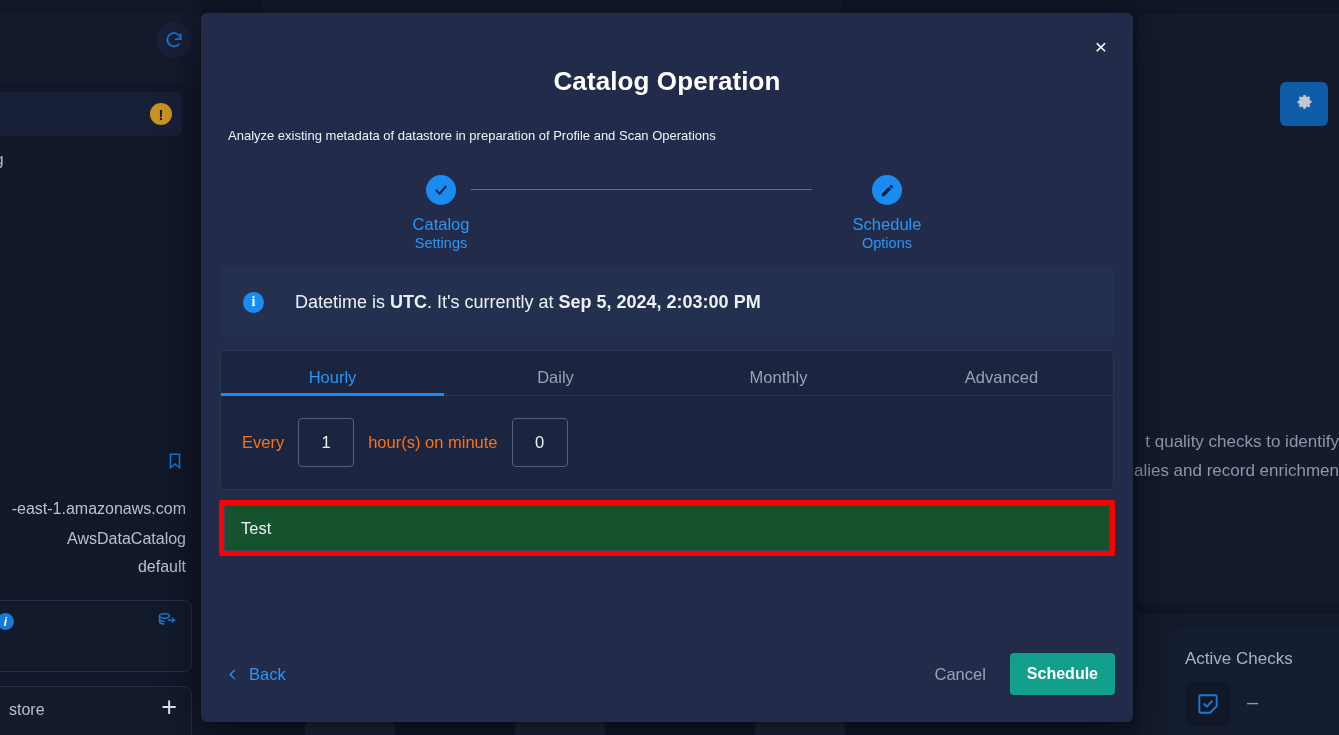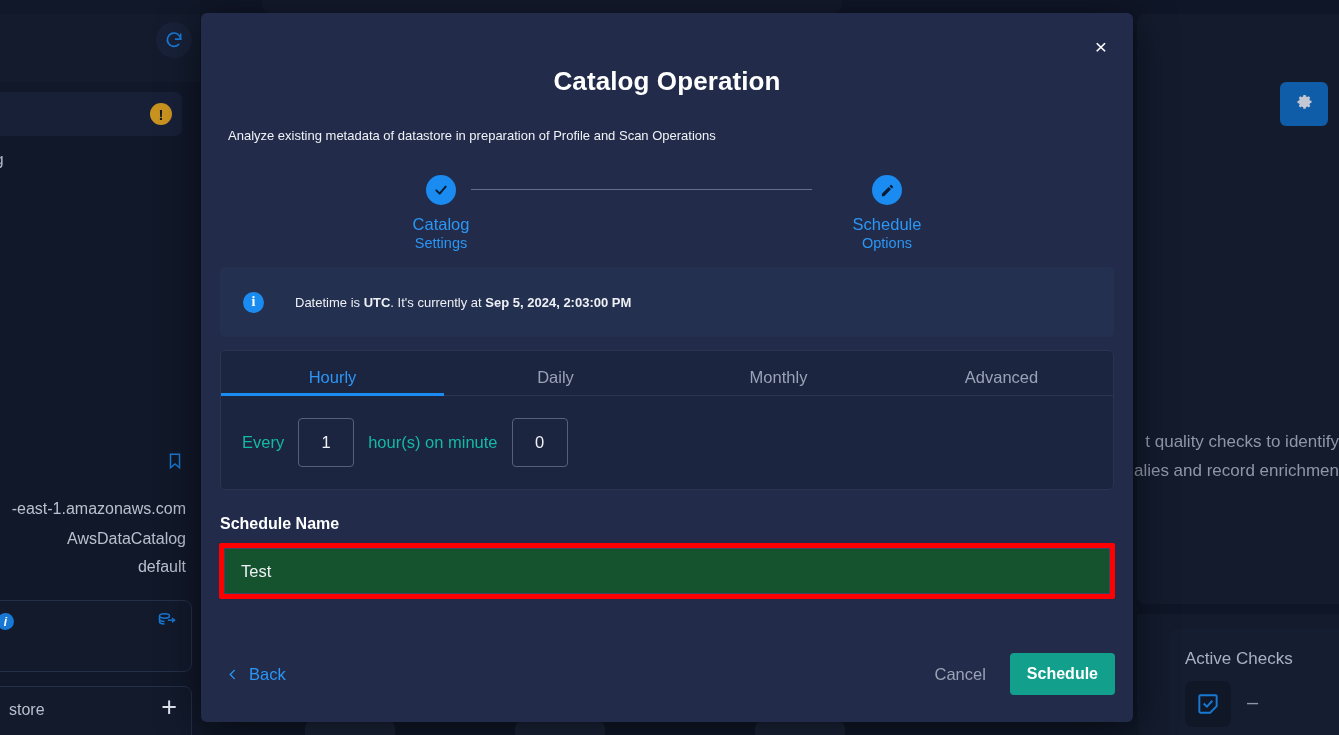--- a/index.html
+++ b/index.html
@@ -369,21 +369,21 @@
     font-size: 14px;
     font-weight: bold;
     display: flex;
     align-items: center;
     justify-content: center;
     flex: 0 0 auto;
     font-family: "Liberation Serif", serif;
   }
   .info-text {
     margin-left: 31px;
-    font-size: 13px;
+    font-size: 18px;
     color: #eef0f6;
   }
   .info-text b { font-weight: bold; }
 
   
   .tab-card {
     margin: 13px 19px 0 19px;
     background: #1c2540;
     border: 1px solid #2b3552;
     border-radius: 5px;
@@ -411,21 +411,21 @@
   .tab-body {
     display: flex;
     align-items: center;
     padding: 22px 0 22px 21px;
     gap: 14px;
     height: 49px;
     box-sizing: content-box;
   }
   .tab-body .lbl {
     font-size: 16.5px;
-    color: #14b8a6;
+    color: #f97316;
   }
   .num-box {
     width: 56px;
     height: 49px;
     border: 1px solid #56607c;
     border-radius: 4px;
     background: transparent;
     color: #eef0f6;
     font-size: 16.5px;
     text-align: center;
@@ -642,21 +642,20 @@
       <div class="tab">Advanced</div>
     </div>
     <div class="tab-body">
       <span class="lbl">Every</span>
       <input class="num-box" value="1" style="">
       <span class="lbl">hour(s) on minute</span>
       <input class="num-box" value="0" style="">
     </div>
   </div>
 
-  <div class="field-label">Schedule Name</div>
   <div class="name-wrap">
     <input class="name-input" value="Test" style="">
   </div>
 
   <div class="modal-footer">
     <button class="back-btn">
       <svg width="11" height="17" viewBox="0 0 24 24" fill="none" stroke="#2b96f5" stroke-width="3" stroke-linecap="round" stroke-linejoin="round">
         <polyline points="16 3 7 12 16 21"></polyline>
       </svg>
       <span>Back</span>

